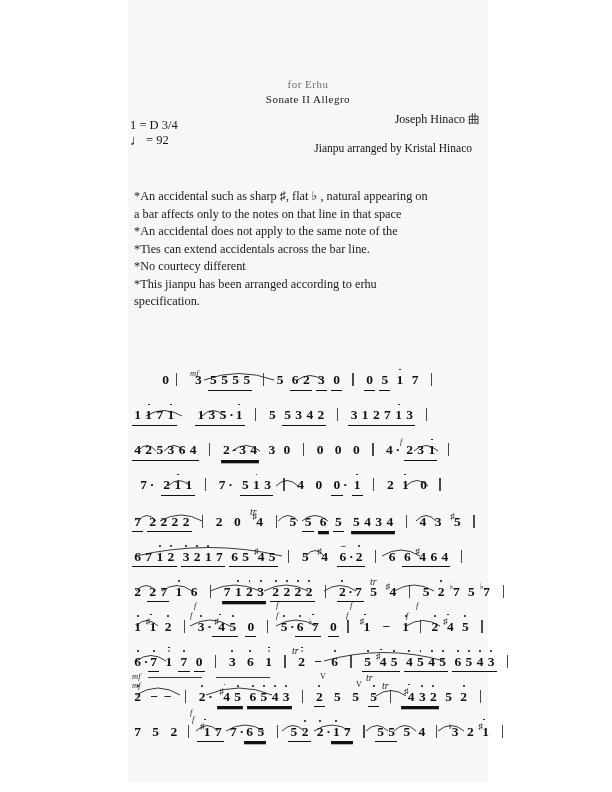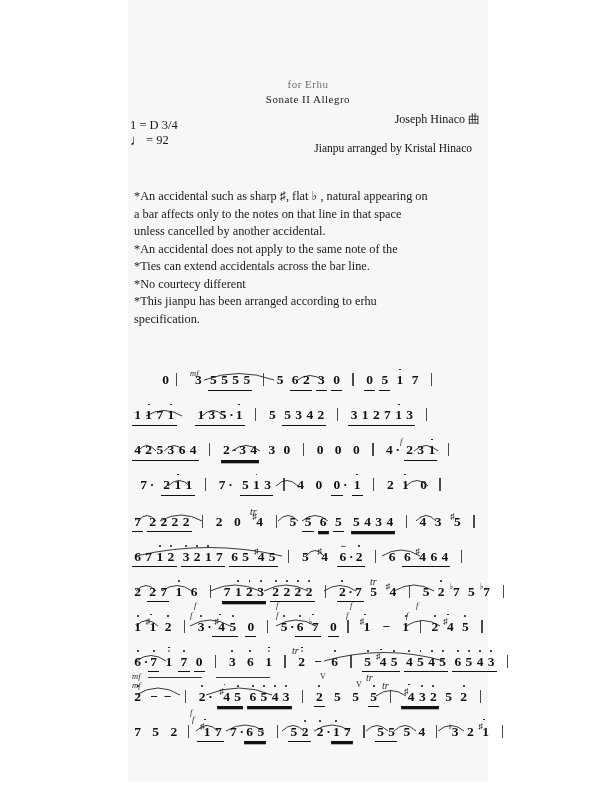--- a/index.html
+++ b/index.html
@@ -243,21 +243,20 @@
     <span class="notehead">♩</span><span>= 92</span>
   </div>
 
   <div class="keysig">1 = D  3/4</div>
   <div class="composer">Joseph Hinaco 曲</div>
   <div class="arranger">Jianpu arranged by Kristal Hinaco</div>
 
   <div class="notes-block">
     <div class="note-line">*An accidental such as sharp ♯, flat  ♭ , natural appearing on</div>
     <div class="note-line">a bar affects only to the notes on that line in that space</div>
-    <div class="note-line">unless cancelled by another accidental.</div>
     <div class="note-line">*An accidental does not apply to the same note of the</div>
     <div class="note-line">*Ties can extend accidentals across the bar line.</div>
     <div class="note-line">*No courtecy different</div>
     <div class="note-line">*This jianpu has been arranged according to erhu</div>
     <div class="note-line">specification.</div>
   </div>
 
   <div class="music">
 
     <div class="mline" style="padding-left:32px;">

